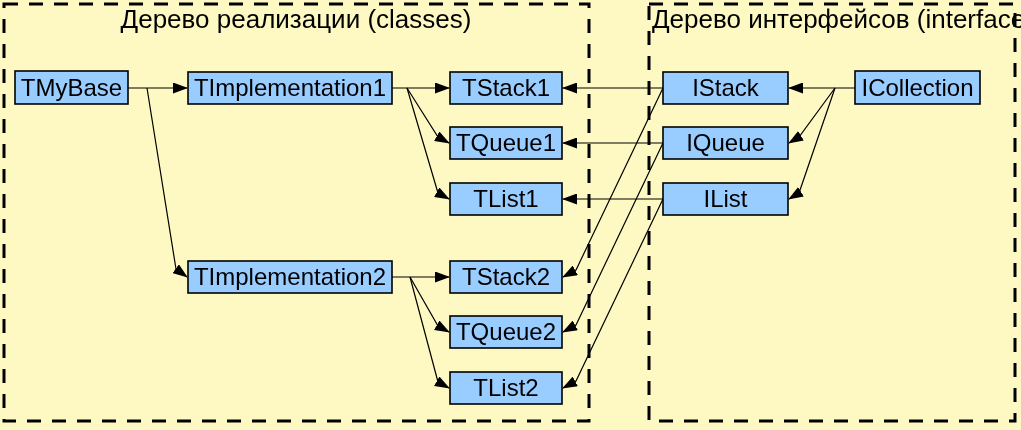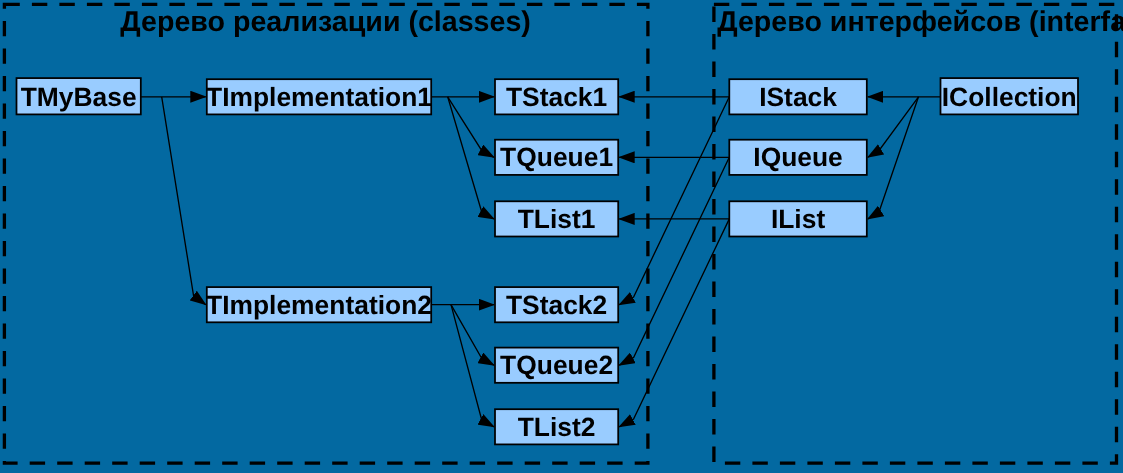--- a/index.html
+++ b/index.html
@@ -4,23 +4,22 @@
 <style>
   html, body {
     margin: 0;
     padding: 0;
     background: #ffffff;
   }
   .canvas {
     position: relative;
     width: 1021px;
     height: 430px;
-    background: #0369a1;
+    background: #fef9c3;
     overflow: hidden;
-    font-weight: bold;
   }
   svg {
     display: block;
     font-family: "Liberation Sans", sans-serif;
   }
   .group-box {
     fill: none;
     stroke: #000000;
     stroke-width: 3;
     stroke-dasharray: 14 11;

